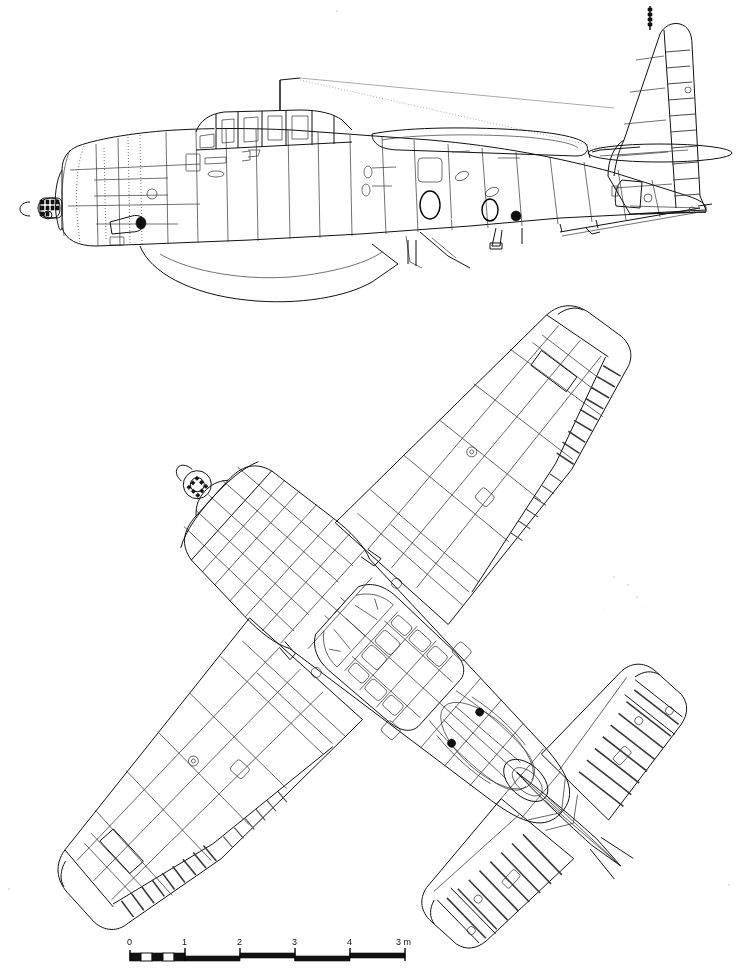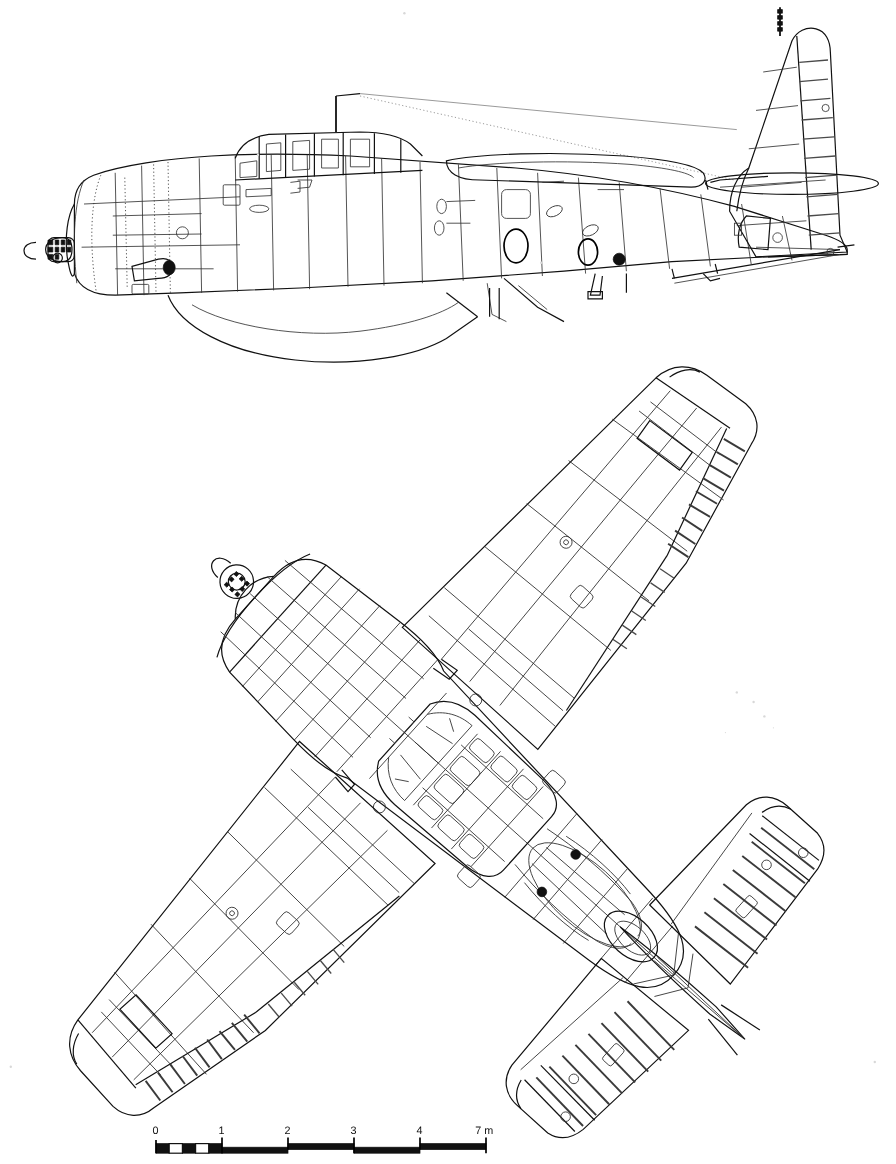--- a/index.html
+++ b/index.html
@@ -470,21 +470,21 @@
       <path class="ln-bold" d="M350,948 L350,958"></path>
       <path class="ln-bold" d="M405,948 L405,961"></path>
     </g>
   </svg>
 
   <div class="scale-label" style="left:127px;top:937px;">0</div>
   <div class="scale-label" style="left:182px;top:937px;">1</div>
   <div class="scale-label" style="left:237px;top:937px;">2</div>
   <div class="scale-label" style="left:292px;top:937px;">3</div>
   <div class="scale-label" style="left:347px;top:937px;">4</div>
-  <div class="scale-label" style="left:396px;top:937px;">7 m</div>
+  <div class="scale-label" style="left:396px;top:937px;">3 m</div>
 
   <div class="speck" style="left:613px;top:576px;width:2px;height:2px;"></div>
   <div class="speck" style="left:627px;top:584px;width:2px;height:2px;"></div>
   <div class="speck" style="left:636px;top:596px;width:2px;height:2px;"></div>
   <div class="speck" style="left:604px;top:610px;width:1px;height:1px;"></div>
   <div class="speck" style="left:644px;top:606px;width:1px;height:1px;"></div>
   <div class="speck" style="left:8px;top:888px;width:2px;height:2px;"></div>
   <div class="speck" style="left:728px;top:884px;width:2px;height:2px;"></div>
   <div class="speck" style="left:336px;top:10px;width:2px;height:2px;"></div>
   <div class="speck" style="left:214px;top:128px;width:2px;height:2px;"></div>

